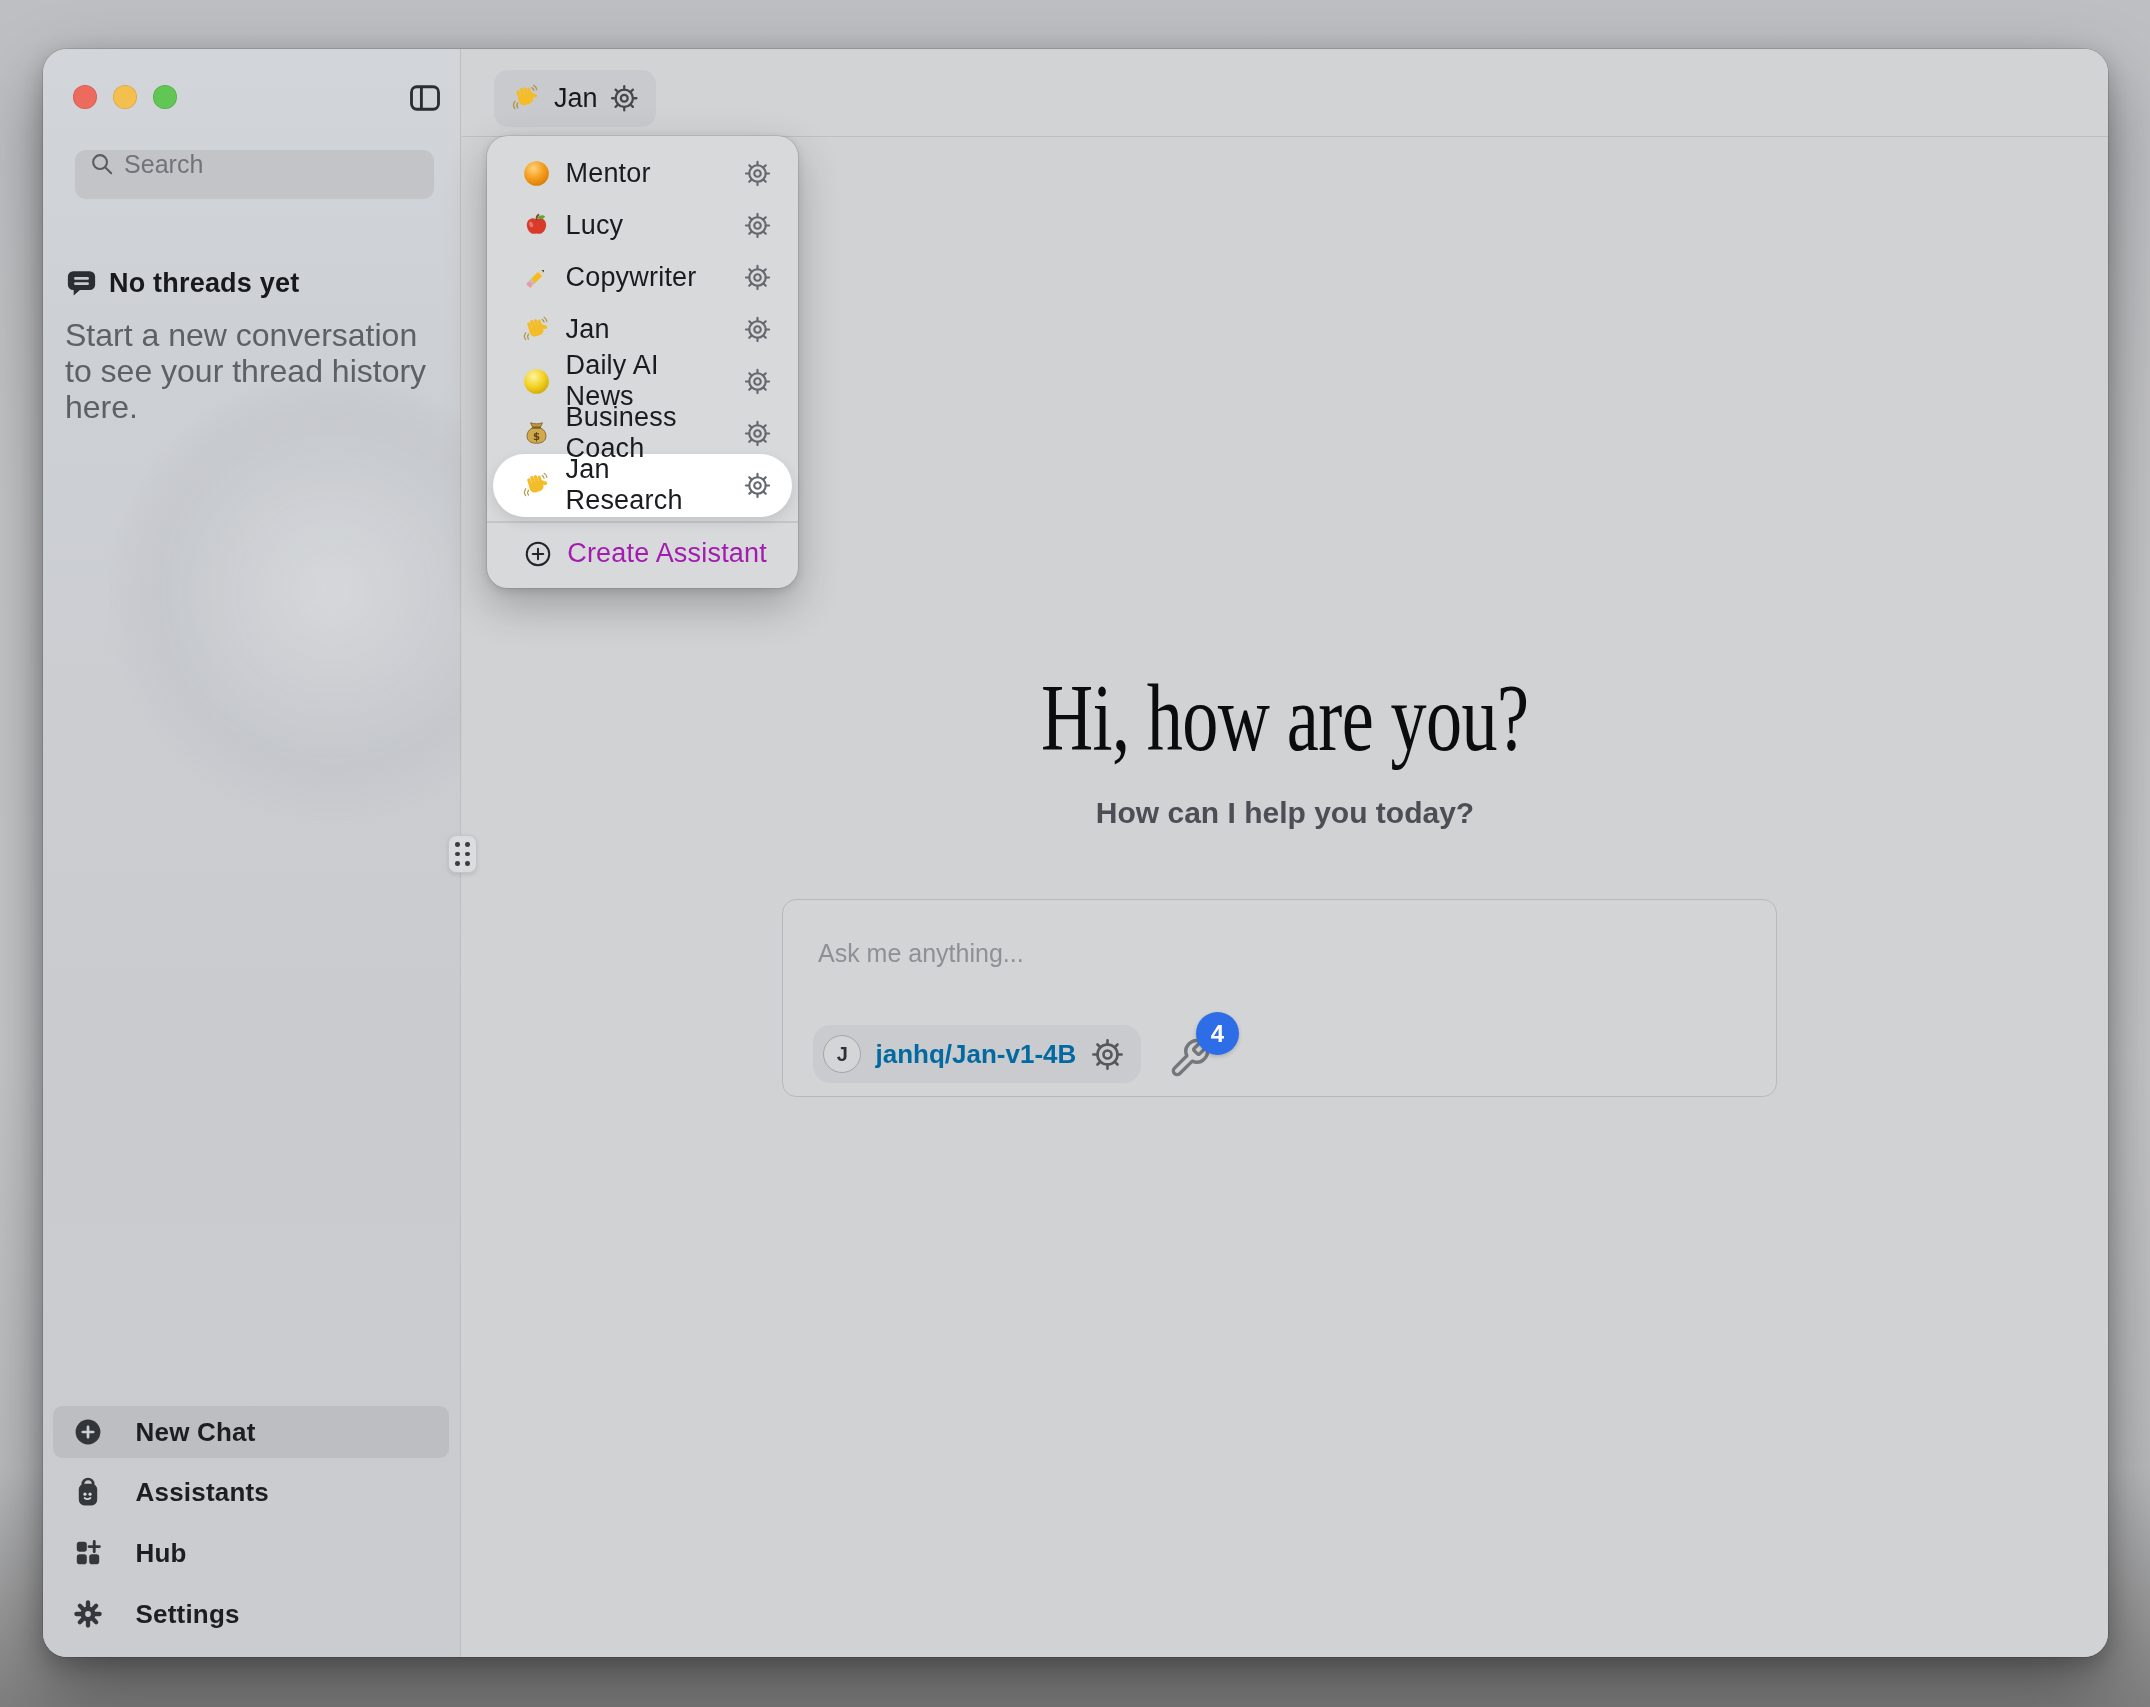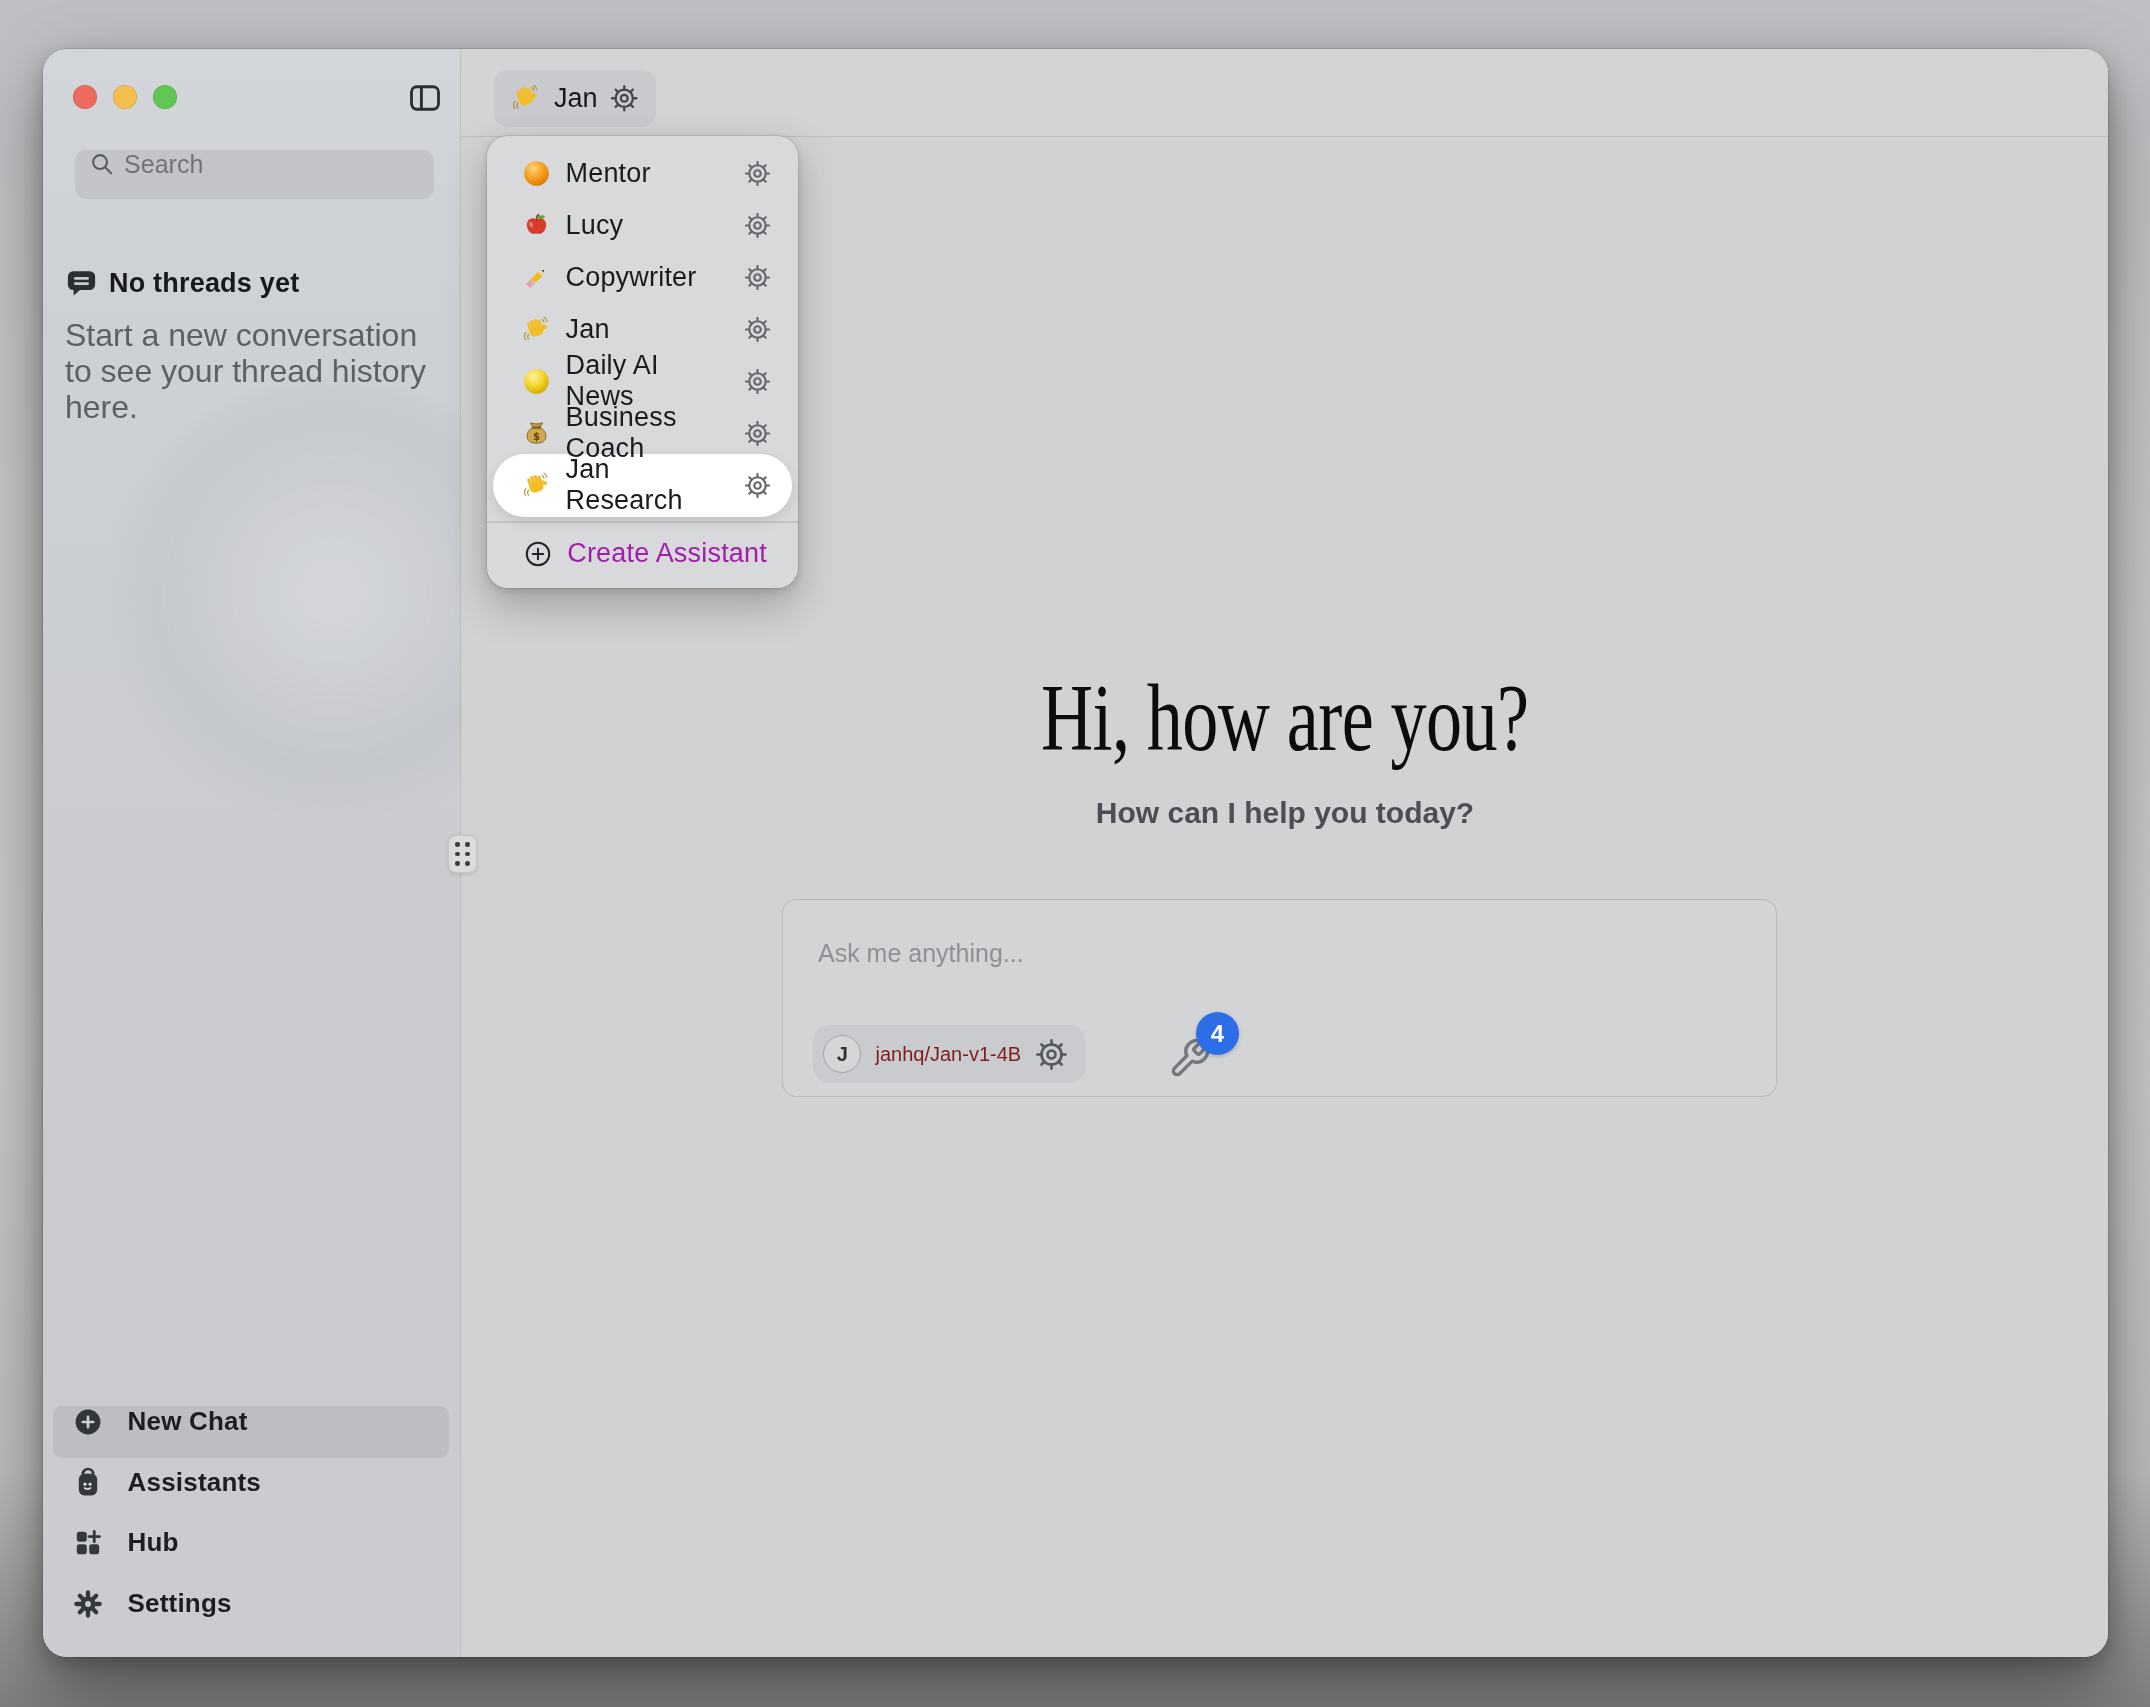--- a/index.html
+++ b/index.html
@@ -50,22 +50,22 @@
   .search-box input::placeholder { color:#70747a; }
 
   .empty { position:absolute; left:22px; top:202px; width:371px; }
   .empty-head { display:flex; align-items:center; gap:11px;margin-top:16px; }
   .empty-head svg { width:33px; height:33px; }
   .empty-title { font-size:27px; font-weight:700; color:#17191c; letter-spacing:0.2px; }
   .empty-desc { margin-top:17.4px; font-size:32px; line-height:36px; color:#5d6166; }
 
   .side-nav { position:absolute; left:9.5px; right:11px; top:1357px; }
   .nav-row {
-    position:relative; height:52px; margin-bottom:8.7px; display:flex; align-items:flex-start;
-    padding:0 0 0 19px; gap:24px; border-radius:9.5px; cursor:pointer;
+    position:relative; height:52px; margin-bottom:8.7px; display:flex; align-items:center;
+    padding:0 0 0 19px; gap:32px; border-radius:9.5px; cursor:pointer;
   }
   .nav-row.active { background:#bcbec2; }
   .nav-row svg { width:32px; height:32px; flex:0 0 aupx; }
   .nav-label { font-size:26px; font-weight:600; color:#1c1e22; letter-spacing:0.2px; }
 
   .drag-handle {
     position:absolute; left:405px; top:786px; width:29px; height:38px;
     background:#dbdcde; border:1.6px solid #c3c5c7; border-radius:8px;
     box-shadow:0 1.6px 4.7px rgba(0,0,0,.10);
     display:grid; grid-template-columns:repeat(2,4.7px); grid-template-rows:repeat(3,4.7px);
@@ -108,21 +108,21 @@
   .composer-input::placeholder { color:#8d9095; }
   .model-pill {
     position:absolute; left:30px; top:125px; height:58px; padding:0 17.4px 0 10.3px;
     background:#c9cbce; border-radius:17.4px; display:flex; align-items:center; gap:14.2px; cursor:pointer;
   }
   .avatar {
     width:38px; height:38px; border-radius:50%; background:#d3d5d7; border:1.6px solid #a3a6aa;
     display:flex; align-items:center; justify-content:center;
     font-size:20px; font-weight:600; color:#2e3135;
   }
-  .model-name { font-size:20px; font-weight:400; color:#7f1d1d; }
+  .model-name { font-size:26px; font-weight:700; color:#0369a1; }
   .model-pill .gear { width:33px; height:33px; color:#54585d; }
   .tools-btn { position:absolute; left:385px; top:137px; width:43px; height:43px; color:#74787d; cursor:pointer; }
   .tools-badge {
     position:absolute; left:413px; top:112px; width:43px; height:43px; border-radius:50%;
     background:#2e6de8; color:#fff; display:flex; align-items:center; justify-content:center;
     font-size:24px; font-weight:600; box-shadow:0 1.6px 4.7px rgba(0,0,0,.18);
   }
 
   
   .menu {

